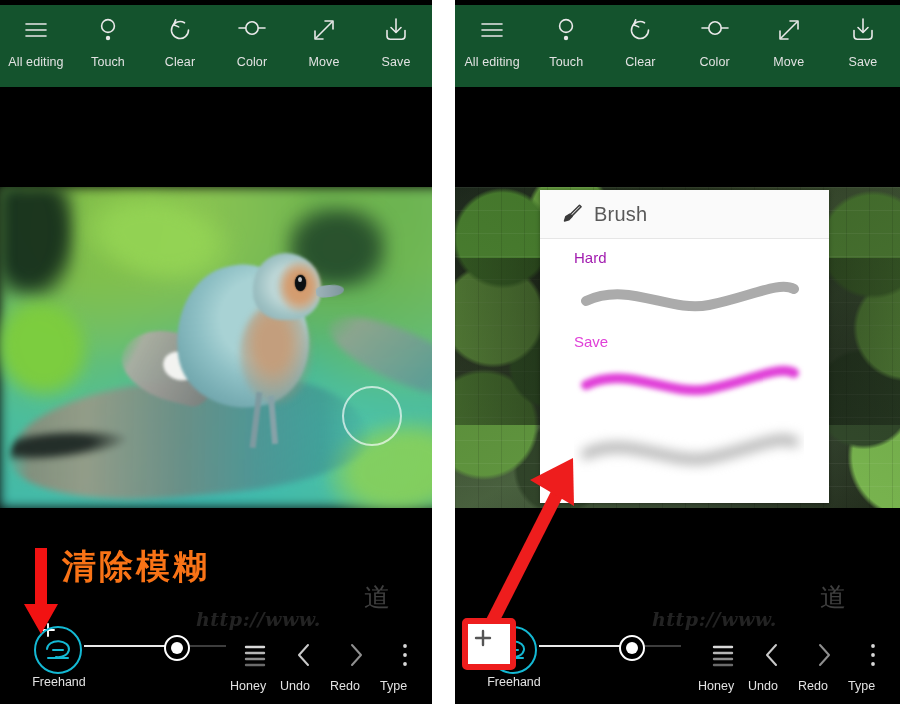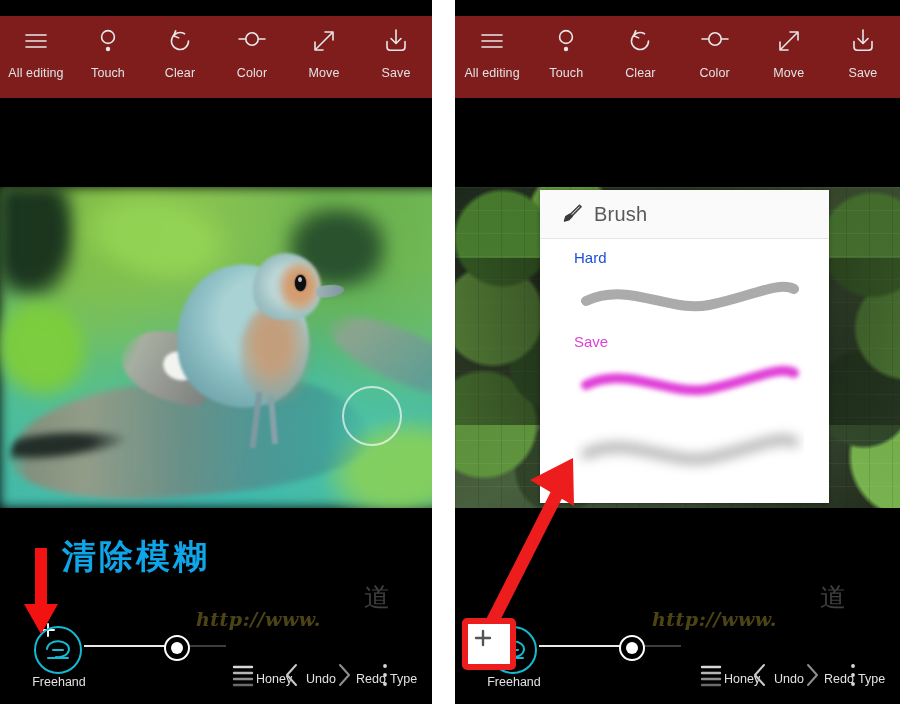--- a/index.html
+++ b/index.html
@@ -6,21 +6,21 @@
   body{
     width:900px;height:704px;overflow:hidden;position:relative;
     font-family:"Liberation Sans","DejaVu Sans",sans-serif;
     background:#ffffff;
   }
   .panel{position:absolute;top:0;height:704px;background:#000;overflow:hidden;}
   #panel-left{left:0;width:432px;}
   #panel-right{left:455px;width:445px;}
 
   
-  .topbar{position:absolute;left:0;top:16px;width:100%;height:82px;background:#7f1d1d;}
+  .topbar{position:absolute;left:0;top:5px;width:100%;height:82px;background:#14532d;}
   .tb-items{display:flex;width:100%;height:100%;}
   .tb-item{flex:1;display:flex;flex-direction:column;align-items:center;justify-content:flex-start;padding-top:8px;}
   .tb-ico{width:34px;height:34px;display:block;}
   .tb-lab{margin-top:9px;font-size:12.5px;color:#e2e2e2;letter-spacing:.1px;line-height:1;}
 
   
   .stage{position:absolute;left:0;top:187px;width:100%;height:321px;overflow:hidden;background:#0a0a0a;padding-left:30px;}
   .photo{position:absolute;inset:0;}
 
   
@@ -122,55 +122,55 @@
   .mosaic-dark{position:absolute;left:0;top:22%;width:100%;height:52%;
     background:linear-gradient(90deg, rgba(10,14,10,.35) 0%, rgba(10,14,10,.62) 30%, rgba(12,16,12,.55) 70%, rgba(10,14,10,.28) 100%);}
 
   
   .brush-popup{position:absolute;left:85px;top:3px;width:289px;height:313px;background:#fff;
     box-shadow:0 1px 4px rgba(0,0,0,.35);}
   .bp-head{height:48px;display:flex;align-items:center;padding-left:19px;border-bottom:1px solid #e6e6e6;background:#fafafa;}
   .bp-head-ico{width:26px;height:26px;margin-right:9px;}
   .bp-title{font-size:20px;color:#595959;letter-spacing:.2px;}
   .bp-row{padding:11px 0 0 34px;}
-  .bp-lab{font-size:15px;color:#1d4ed8;line-height:1;}
+  .bp-lab{font-size:15px;color:#a21caf;line-height:1;}
   .bp-lab.sel{color:#e040d8;}
   .bp-stroke{display:block;margin-top:2px;}
 
   
   .botbar{position:absolute;left:0;bottom:0;width:100%;height:96px;background:#000;}
   .bb-inner{position:absolute;inset:0;}
   .tool-btn{position:absolute;left:32px;bottom:14px;width:54px;height:66px;}
   .tool-ring{position:absolute;left:0;top:0;width:52px;height:52px;}
   .tool-lab{position:absolute;left:-4px;top:52px;width:62px;text-align:center;font-size:12.5px;color:#e2e2e2;line-height:1;}
   .plus{position:absolute;left:6px;top:-4px;width:20px;height:20px;}
 
   .slider{position:absolute;left:84px;bottom:45px;width:142px;height:26px;}
   .sl-track{position:absolute;left:0;top:12px;width:142px;height:2px;background:#3d3d3d;}
   .sl-fill{position:absolute;left:0;top:12px;width:92px;height:2px;background:#e8e8e8;}
   .sl-knob{position:absolute;left:80px;top:2px;width:22px;height:22px;border:2px solid #fff;border-radius:50%;background:#000;}
   .sl-knob:after{content:"";position:absolute;left:5px;top:5px;width:12px;height:12px;background:#fff;border-radius:50%;}
 
   .right-tools{position:absolute;right:2px;bottom:12px;display:flex;}
-  .rt-item{width:50px;display:flex;align-items:center;}
+  .rt-item{width:50px;display:flex;flex-direction:column;}
   .rt-ico{height:34px;display:flex;align-items:center;justify-content:center;}
   .rt-lab{margin-top:8px;font-size:12.5px;color:#e2e2e2;line-height:1;}
 
   
-  .cn-text{position:absolute;left:62px;top:540px;font-size:34px;font-weight:bold;color:#0ea5e9;
-    letter-spacing:3px;line-height:1;font-family:Liberation Serif, serif;}
+  .cn-text{position:absolute;left:62px;top:552px;font-size:34px;font-weight:bold;color:#f97316;
+    letter-spacing:3px;line-height:1;font-family:Liberation Mono, monospace;}
   .down-arrow{position:absolute;left:22px;top:548px;}
   .diag-arrow{position:absolute;left:470px;top:440px;}
   .hl-box{position:absolute;left:462px;top:618px;width:42px;height:40px;border:6px solid #ee1d1d;border-radius:5px;background:#fff;}
   .hl-plus{position:absolute;left:472px;top:628px;width:22px;height:20px;}
 
   .watermark{position:absolute;left:168px;top:578px;width:270px;height:62px;opacity:.30;}
   .wm2{left:624px;top:578px;}
   .wm-url{font-family:"DejaVu Serif","Liberation Serif",serif;font-style:italic;font-weight:bold;
-    font-size:19px;color:#fde047;position:absolute;left:28px;top:30px;letter-spacing:.5px;}
+    font-size:19px;color:#737373;position:absolute;left:28px;top:30px;letter-spacing:.5px;}
   .wm-seal{position:absolute;left:182px;top:-4px;width:54px;height:46px;border-radius:6px;
     color:#cfcfcf;font-size:26px;line-height:46px;text-align:center;font-family:"DejaVu Sans",sans-serif;}
 </style>
 </head>
 <body>
 
 <div class="panel" id="panel-left">
 
   <div class="topbar">
     <div class="tb-items">

